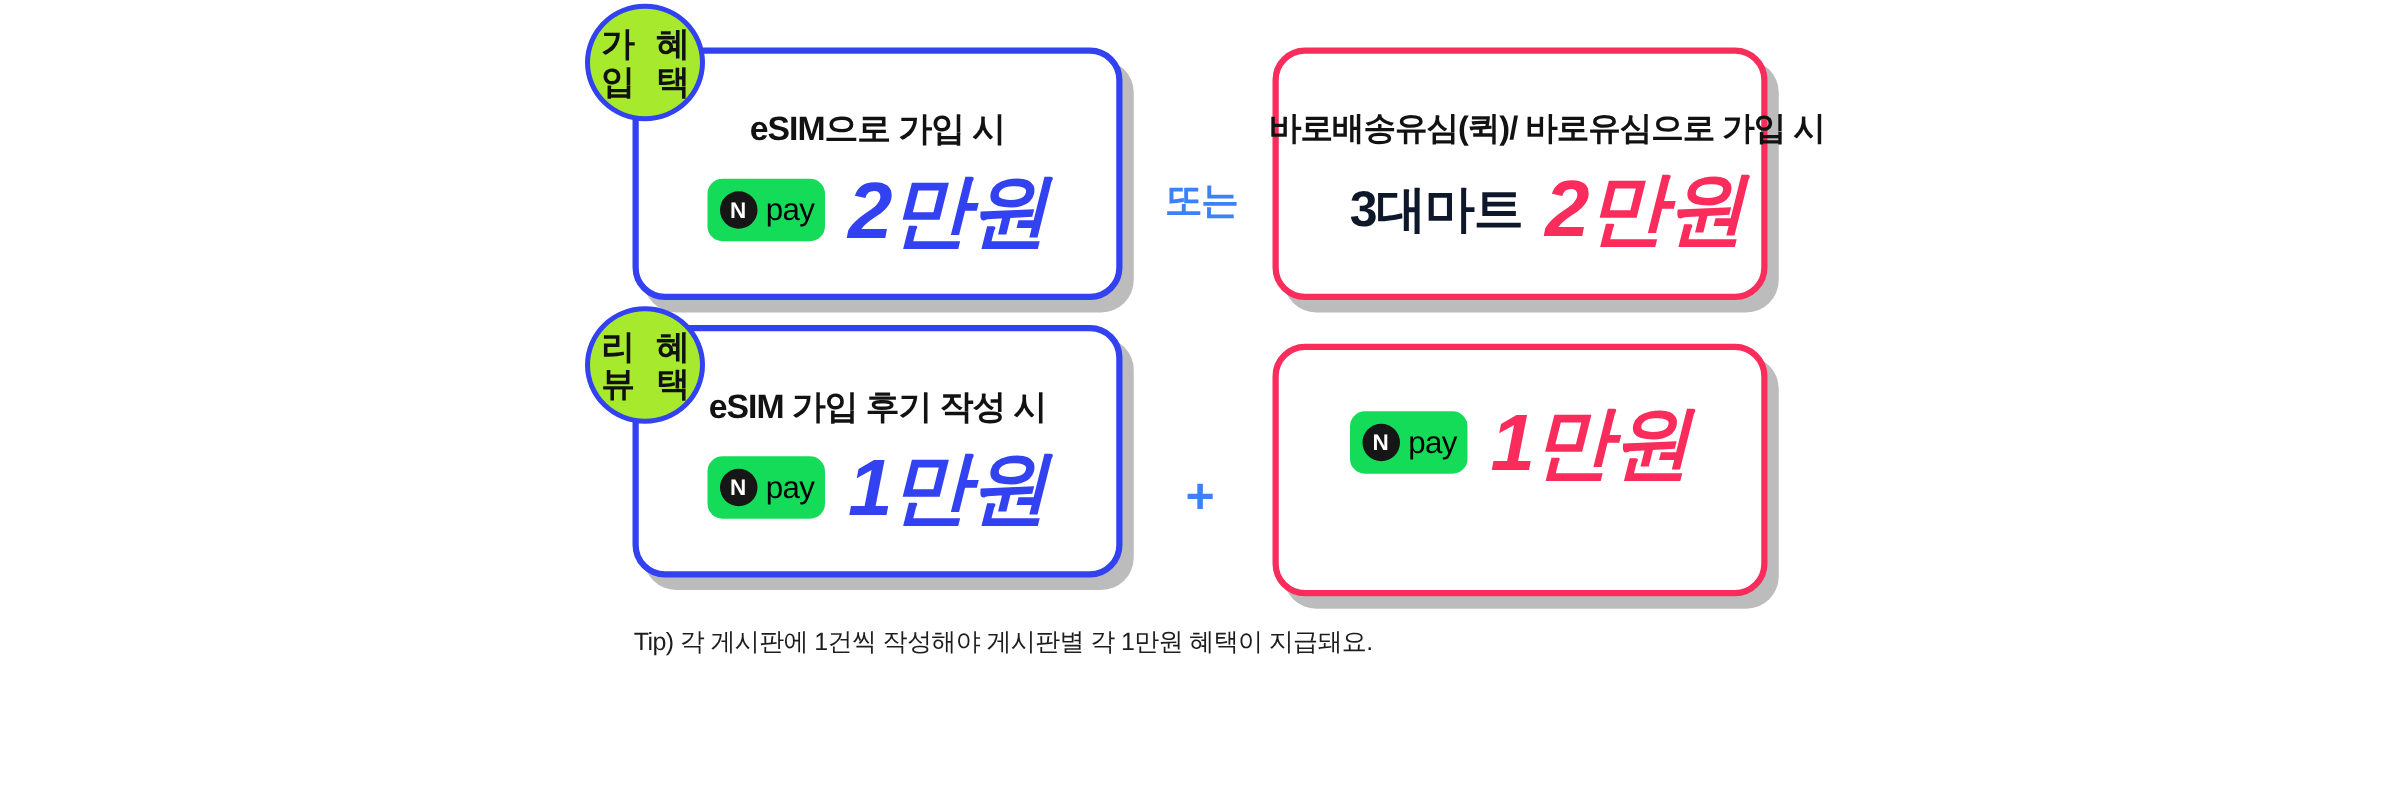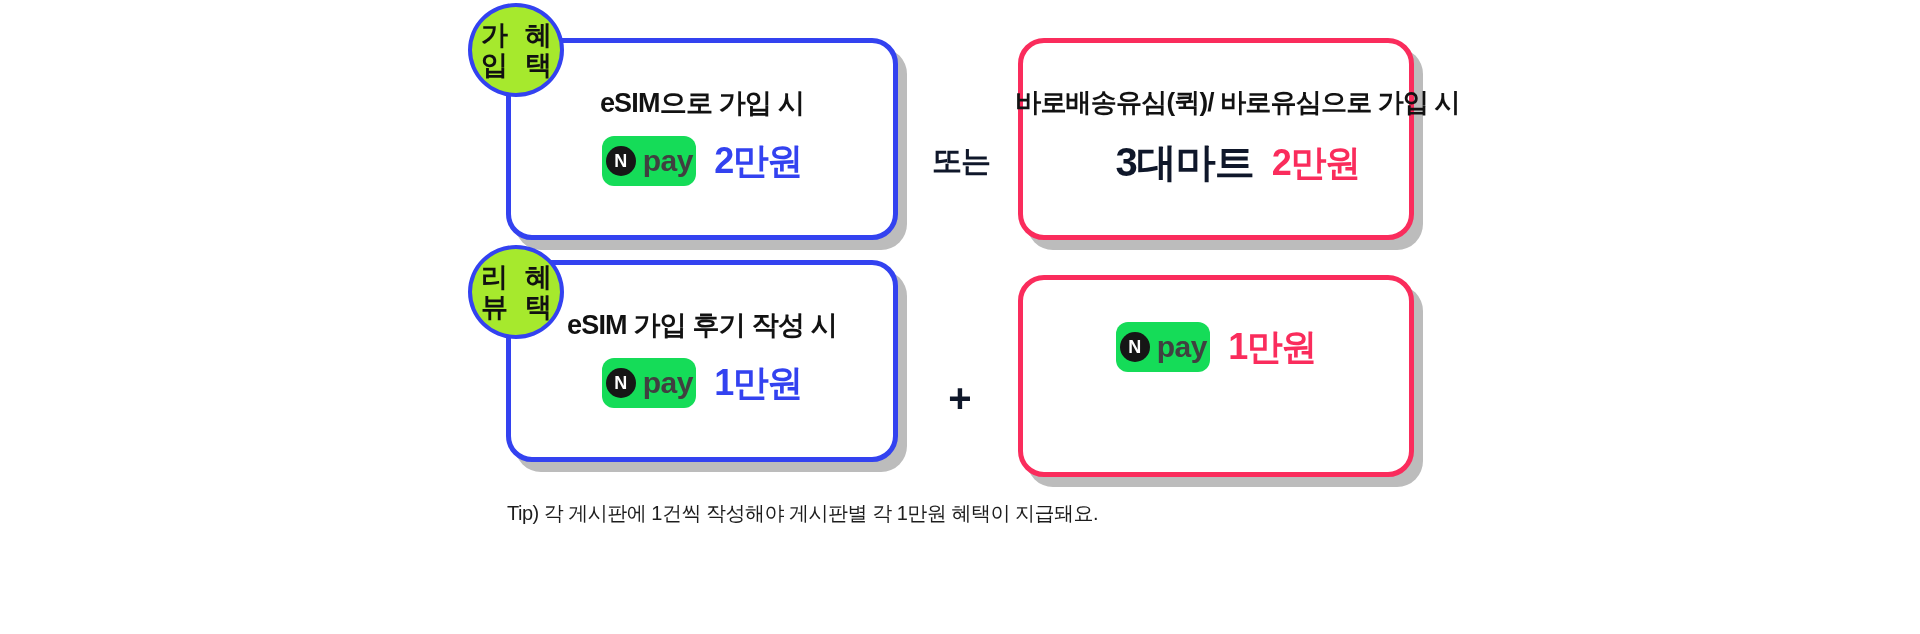--- a/index.html
+++ b/index.html
@@ -36,24 +36,25 @@
   .card-title {
     font-size: 27px;
     font-weight: 600;
     color: #121212;
     letter-spacing: -0.8px;
     white-space: nowrap;
   }
   .card.pink .card-title { font-size: 26px; }
   .value-row { display: flex; align-items: center; gap: 18px; }
   .value {
-    font-size: 36px;
+    font-size: 64px;
     font-weight: 800;
     letter-spacing: -1.5px;
     line-height: 1;
+    font-style: italic;
   }
   .value.blue-text { color: #3342f0; }
   .value.pink-text { color: #fa2c5c; }
   .value-prefix {
     font-size: 40px;
     font-weight: 800;
     color: #0f172a;
     letter-spacing: -1px;
   }
   .npay {
@@ -73,23 +74,23 @@
     border-radius: 50%;
     background: #161616;
     color: #ffffff;
     display: flex;
     align-items: center;
     justify-content: center;
     font-size: 18px;
     font-weight: 800;
   }
   .pay-text {
-    font-size: 30px;
-    font-weight: 700;
-    color: #404040;
+    font-size: 25px;
+    font-weight: 400;
+    color: #000000;
     letter-spacing: -0.5px;
   }
   .badge {
     position: absolute;
     width: 96px;
     height: 94px;
     box-sizing: border-box;
     border-radius: 50%;
     background: #a6e92d;
     border: 4px solid #3342f0;
@@ -103,21 +104,21 @@
     color: #111111;
     line-height: 1.12;
     letter-spacing: -1px;
     text-align: center;
   }
   .badge-1 { left: 468px; top: 3px; }
   .badge-2 { left: 468px; top: 245px; }
   .connector {
     position: absolute;
     transform: translate(-50%, -50%);
-    color: #0f172a;
+    color: #3b82f6;
     font-weight: 800;
     white-space: nowrap;
     z-index: 1;
   }
   .connector.or { left: 961px; top: 161px; font-size: 30px; letter-spacing: -1px; }
   .connector.plus { left: 960px; top: 398px; font-size: 40px; font-weight: 700; }
   .tip {
     position: absolute;
     left: 507px;
     top: 500px;

